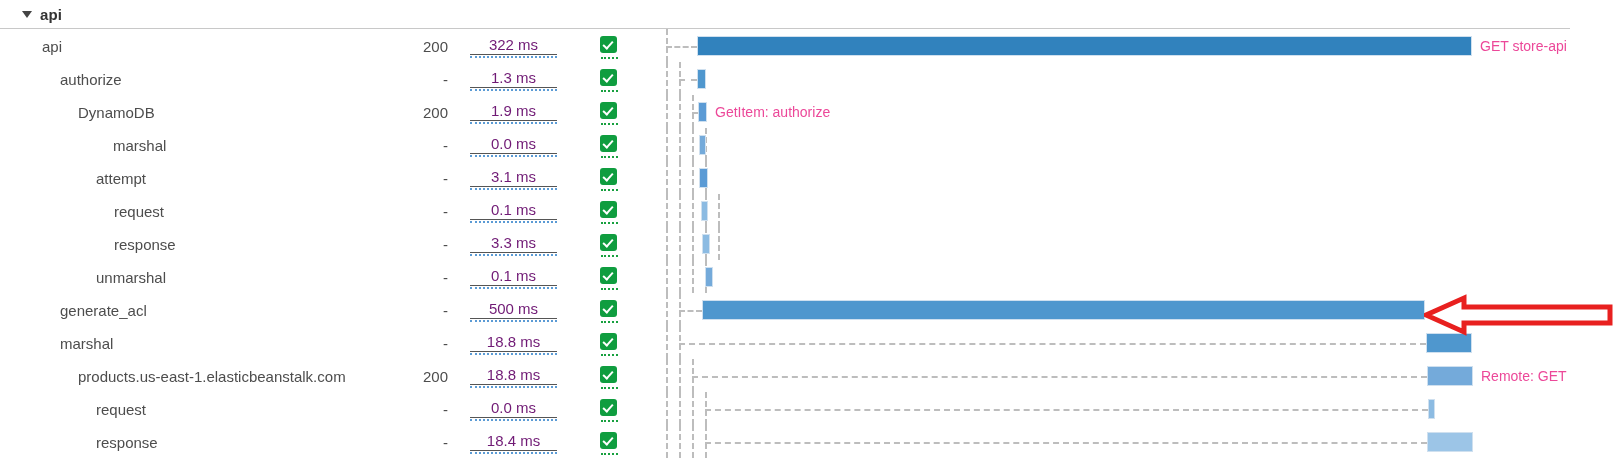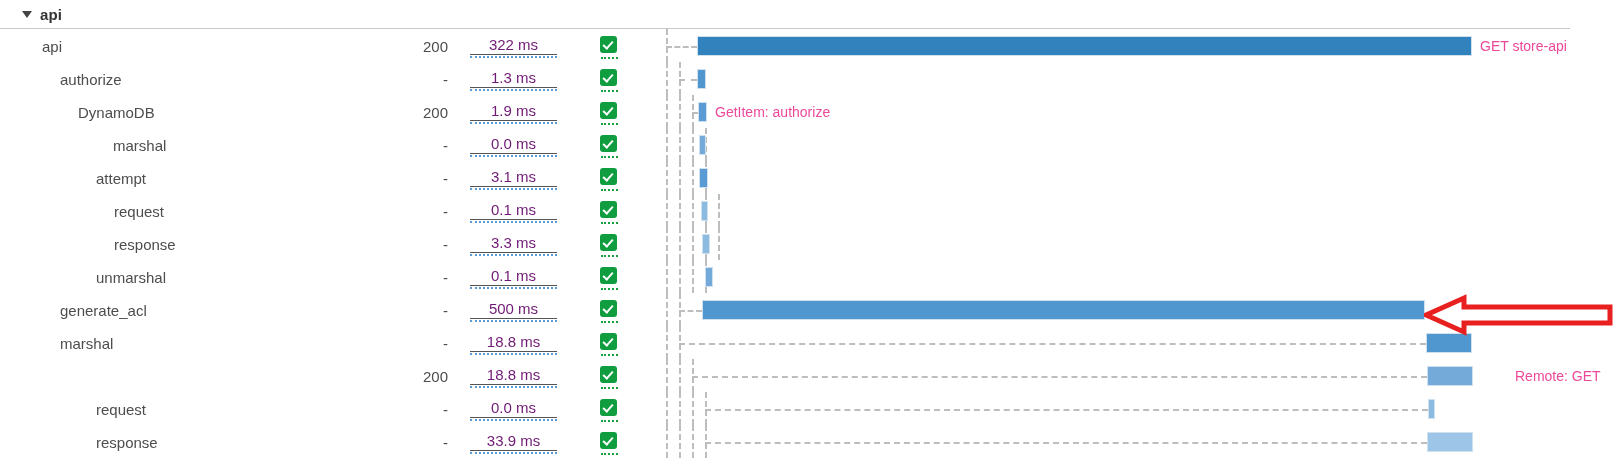--- a/index.html
+++ b/index.html
@@ -363,22 +363,23 @@
           <div class="check-underline"></div>
         </div>
       </div>
       <div class="row">
         <div class="wf">
           <div class="vline" style="left: 666px; top: 0px; height: 33px;"></div>
           <div class="vline" style="left: 679px; top: 0px; height: 33px;"></div>
           <div class="vline" style="left: 692px; top: 0px; height: 33px;"></div>
           <div class="hline" style="left: 692px; top: 16.5px; width: 735px;"></div>
           <div class="bar" style="left: 1427px; width: 46px; background: rgb(116, 170, 218);"></div>
-          <div class="bar-label" style="left: 1515px;">Remote: GET</div>
-        </div>
+          <div class="bar-label" style="left: 1481px;">Remote: GET</div>
+        </div>
+        <div class="name" style="left: 78px;">products.us-east-1.elasticbeanstalk.com</div>
         <div class="status">200</div>
         <div class="duration">18.8 ms</div>
         <div class="check-cell">
           <div class="check-box"></div>
           <div class="check-underline"></div>
         </div>
       </div>
       <div class="row">
         <div class="wf">
           <div class="vline" style="left: 666px; top: 0px; height: 33px;"></div>
@@ -400,21 +401,21 @@
         <div class="wf">
           <div class="vline" style="left: 666px; top: 0px; height: 33px;"></div>
           <div class="vline" style="left: 679px; top: 0px; height: 33px;"></div>
           <div class="vline" style="left: 692px; top: 0px; height: 33px;"></div>
           <div class="vline" style="left: 705px; top: 0px; height: 33px;"></div>
           <div class="hline" style="left: 705px; top: 16.5px; width: 722px;"></div>
           <div class="bar" style="left: 1427px; width: 46px; background: rgb(156, 197, 231);"></div>
         </div>
         <div class="name" style="left: 96px;">response</div>
         <div class="status">-</div>
-        <div class="duration">33.9 ms</div>
+        <div class="duration">18.4 ms</div>
         <div class="check-cell">
           <div class="check-box"></div>
           <div class="check-underline"></div>
         </div>
       </div>
     </div>
 
   <div class="arrow-anno">
     <svg width="190" height="46" viewBox="0 0 190 46" xmlns="http://www.w3.org/2000/svg">
       <polygon points="2,23 40,6 40,15 186,15 186,31 40,31 40,40" fill="#ffffff" stroke="#e8201f" stroke-width="5" stroke-linejoin="miter"></polygon>

